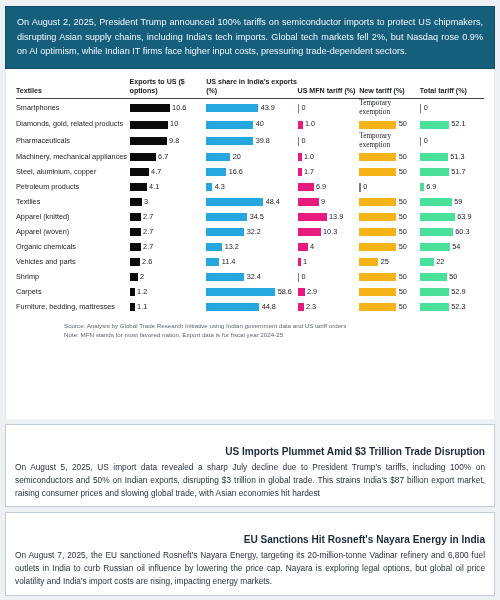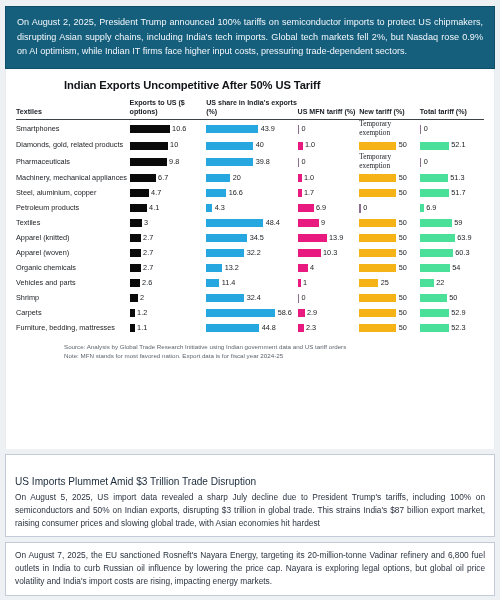--- a/index.html
+++ b/index.html
@@ -131,43 +131,42 @@
   
   .news {
     background: #ffffff;
     border: 1px solid #c3ccd6;
     box-sizing: border-box;
     padding: 6px 9px 7px 9px;
     margin-top: 5px;
   }
   .news-title {
     font-size: 10.1px;
-    font-weight: normal;
+    font-weight: bold;
     color: #1b2a3b;
-    text-align: left;
+    text-align: right;
     margin: 15px 0 4px 0;
   }
   .news-body {
     font-size: 8.3px;
     line-height: 1.55;
     color: #2a3340;
     text-align: justify;
   }
 </style>
 </head>
 <body>
 
 <div class="page">
 
   <div class="hero">
     <div class="hero-body">On August 2, 2025, President Trump announced 100% tariffs on semiconductor imports to protect US chipmakers, disrupting Asian supply chains, including India's tech imports. Global tech markets fell 2%, but Nasdaq rose 0.9% on AI optimism, while Indian IT firms face higher input costs, pressuring trade-dependent sectors.</div>
   </div>
 
   <div class="chart-card">
-    <div class="chart-title">Indian Exports Uncompetitive After 50% US Tariff</div>
 
     <table class="tbl">
       <colgroup>
         <col class="col-cat">
           <col class="col-exp">
           <col class="col-share">
         <col class="col-mfn">
           <col class="col-new">
           <col class="col-tot">
       </colgroup>
@@ -646,16 +645,17 @@
       <div>Note: MFN stands for most favored nation. Export data is for fiscal year 2024-25</div>
     </div>
   </div>
 
   <div class="news">
     <div class="news-title">US Imports Plummet Amid $3 Trillion Trade Disruption</div>
     <div class="news-body">On August 5, 2025, US import data revealed a sharp July decline due to President Trump's tariffs, including 100% on semiconductors and 50% on Indian exports, disrupting $3 trillion in global trade. This strains India's $87 billion export market, raising consumer prices and slowing global trade, with Asian economies hit hardest</div>
   </div>
 
   <div class="news">
+    <div class="news-title">EU Sanctions Hit Rosneft's Nayara Energy in India</div>
     <div class="news-body">On August 7, 2025, the EU sanctioned Rosneft's Nayara Energy, targeting its 20-million-tonne Vadinar refinery and 6,800 fuel outlets in India to curb Russian oil influence by lowering the price cap. Nayara is exploring legal options, but global oil price volatility and India's import costs are rising, impacting energy markets.</div>
   </div>
 
 </div>
 
 </body></html>

